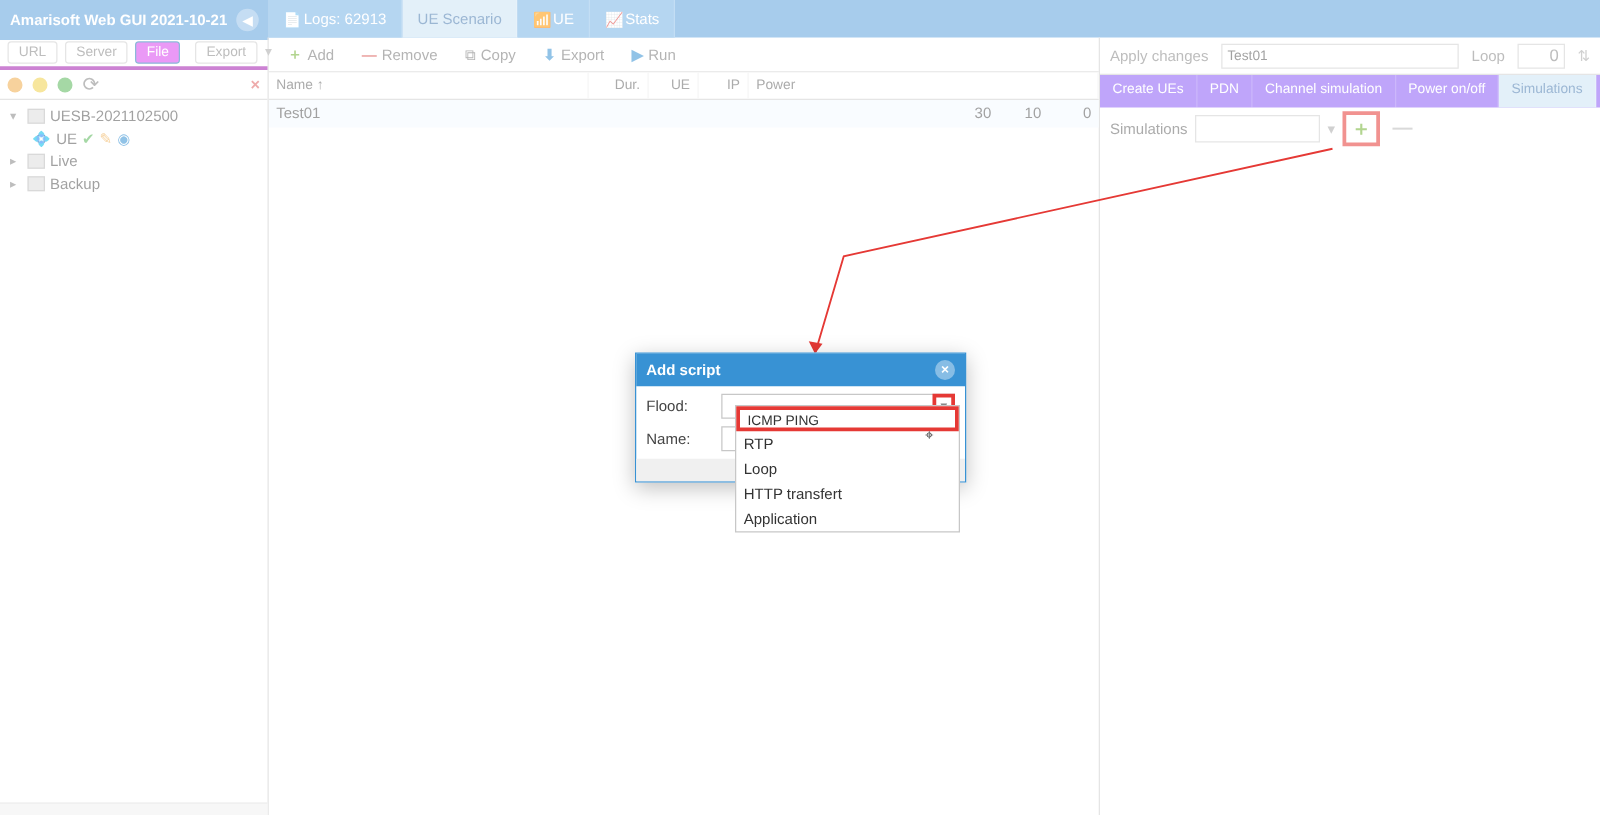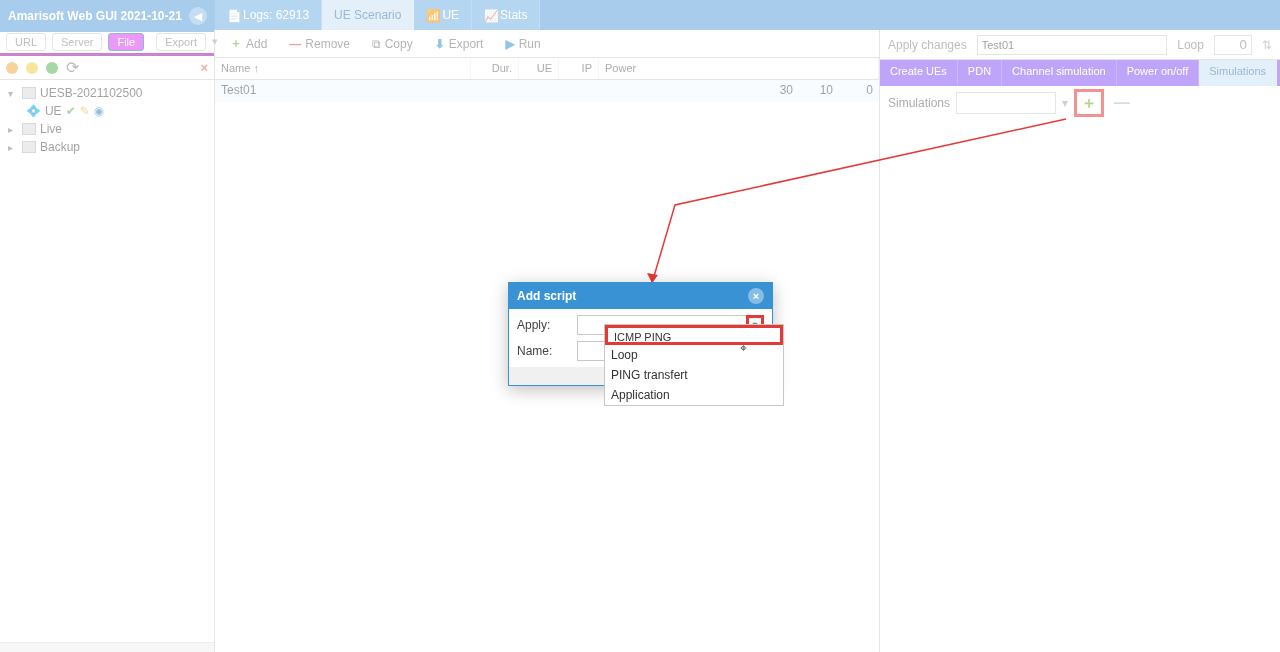--- a/index.html
+++ b/index.html
@@ -60,21 +60,21 @@
 .dialog { position:absolute; left:508px; top:282px; width:265px; background:#fff; border:1px solid #3892d4; box-shadow:0 4px 16px rgba(0,0,0,.25); z-index:10; }
 .dlg-title { height:26px; background:#3892d4; color:#fff; font-size:12px; font-weight:bold; display:flex; align-items:center; padding:0 8px;}
 .dlg-close { margin-left:auto; width:16px;height:16px;border-radius:50%;background:rgba(255,255,255,.4);display:flex;align-items:center;justify-content:center;font-size:11px;}
 .dlg-body { padding:6px 8px; font-size:12px; color:#444;}
 .fr { display:flex; align-items:center; margin-bottom:6px;}
 .fr label { width:60px;}
 .type-wrap { position:relative; flex:1;}
 .type-input { width:100%; height:20px; border:1px solid #c7c7c7;}
 .type-trigger { position:absolute; right:0; top:0; width:18px; height:20px; border:3px solid #e53935; display:flex;align-items:center;justify-content:center;color:#888;font-size:9px;}
 
-.dropdown { position:absolute; left:604px; top:324px; width:180px; background:#fff; border:1px solid #c7c7c7; z-index:11; font-size:12px; }
+.dropdown { position:absolute; left:588px; top:324px; width:180px; background:#fff; border:1px solid #c7c7c7; z-index:11; font-size:12px; }
 .dd-item { padding:3px 6px; color:#333;}
 .dd-item.sel { background:#fff; border:3px solid #e53935; color:#333; position:relative;}
 .dd-cursor { position:absolute; left:740px; top:341px; z-index:12; font-size:12px; color:#444;}
 
 svg.arrow { position:absolute; z-index:10; pointer-events:none; }
 </style>
 </head>
 <body>
 
 <div class="titlebar" style="width:215px;">
@@ -215,33 +215,34 @@
   <path d="M12,168 L7,158 L18,160 Z" fill="#e53935"></path>
 </svg>
 
 <div class="dialog">
   <div class="dlg-title">
     <span>Add script</span>
     <span class="dlg-close">×</span>
   </div>
   <div class="dlg-body">
     <div class="fr">
-      <label>Apply:</label>
+      <label>Flood:</label>
       <div class="type-wrap">
         <input class="type-input" style="">
         <span class="type-trigger">▼</span>
       </div>
     </div>
     <div class="fr">
       <label>Name:</label>
       <input class="type-input" style="flex: 1 1 0%;">
     </div>
     <div style="height:18px;background:#f0f0f0;margin:2px -8px -6px -8px"></div>
   </div>
 </div>
 
 <div class="dropdown">
   <div class="dd-item sel">ICMP PING</div>
+  <div class="dd-item">RTP</div>
   <div class="dd-item">Loop</div>
-  <div class="dd-item">PING transfert</div>
+  <div class="dd-item">HTTP transfert</div>
   <div class="dd-item">Application</div>
 </div>
 <span class="dd-cursor">⌖</span>
 
 </body></html>

